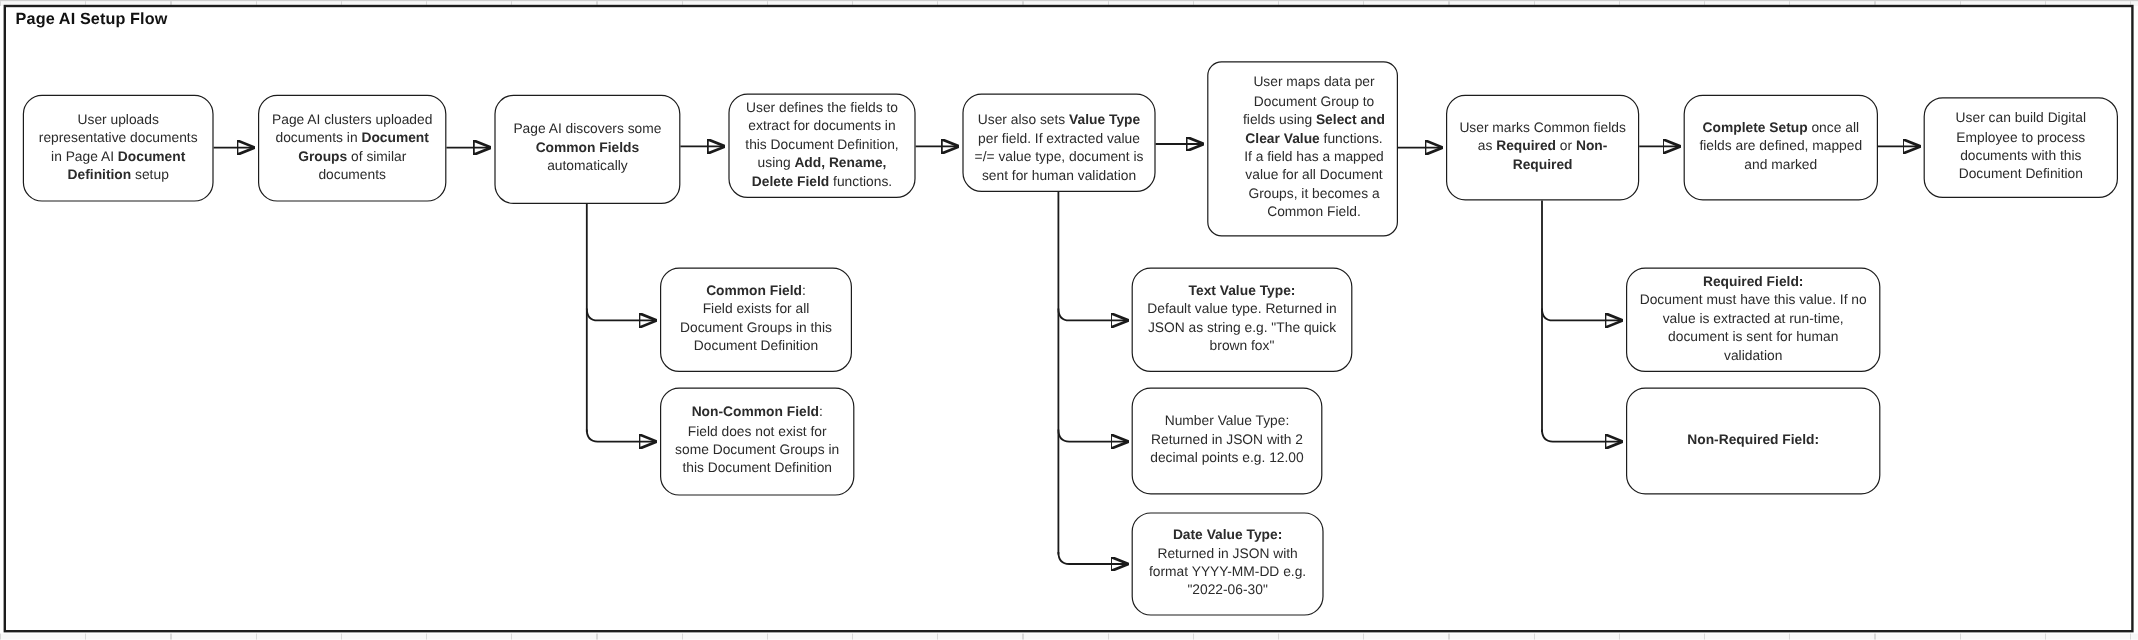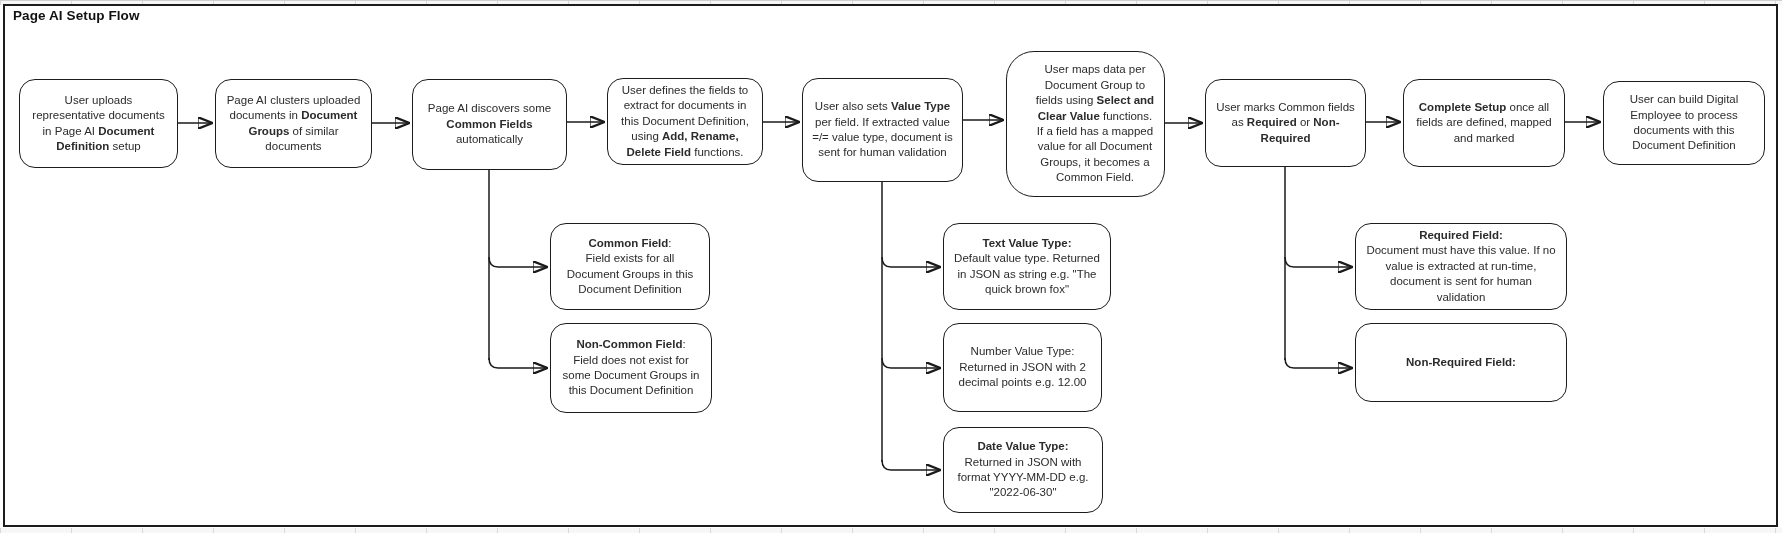--- a/index.html
+++ b/index.html
@@ -79,51 +79,51 @@
 </div>
 <div class="node" style="left:215px;top:79px;width:157px;height:89px;align-items:center;">
   <span><span>Page AI clusters uploaded documents in </span><span style="font-weight: 700;">Document Groups</span><span> of similar documents</span></span>
 </div>
 <div class="node" style="left:412px;top:79px;width:155px;height:91px;">
   <span><span>Page AI discovers some </span><span style="font-weight: 700;">Common Fields</span><span> automatically</span></span>
 </div>
 <div class="node" style="left:607px;top:78px;width:156px;height:87px;">
   <span><span>User defines the fields to extract for documents in this Document Definition, using </span><span style="font-weight: 700;">Add, Rename, Delete Field</span><span> functions.</span></span>
 </div>
-<div class="node" style="left:802px;top:78px;width:161px;height:104px;">
+<div class="node" style="left:802px;top:78px;width:161px;height:82px;align-items:flex-end;">
   <span><span>User also sets </span><span style="font-weight: 700;">Value Type</span><span> per field. If extracted value =/= value type, document is sent for human validation</span></span>
 </div>
-<div class="node" style="left:1006px;top:51px;width:159px;height:146px;border-radius:28px;padding-left:28px;">
+<div class="node" style="left:1006px;top:51px;width:159px;height:146px;border-radius:12px;padding-left:28px;">
   <span><span>User maps data per Document Group to fields using </span><span style="font-weight: 700;">Select and Clear Value</span><span> functions. If a field has a mapped value for all Document Groups, it becomes a Common Field.</span></span>
 </div>
 <div class="node" style="left:1205px;top:79px;width:161px;height:88px;justify-content:center;">
   <span><span>User marks Common fields as </span><span style="font-weight: 700;">Required</span><span> or </span><span style="font-weight: 700;">Non-Required</span></span>
 </div>
 <div class="node" style="left:1403px;top:79px;width:162px;height:88px;">
   <span><span style="font-weight: 700;">Complete Setup</span><span> once all fields are defined, mapped and marked</span></span>
 </div>
 <div class="node" style="left:1603px;top:81px;width:162px;height:84px;">
   <span><span>User can build Digital Employee to process documents with this Document Definition</span></span>
 </div>
 
 <div class="node" style="left:550px;top:223px;width:160px;height:87px;">
   <span><span style="font-weight: 700;">Common Field</span><span>:</span><br><span>Field exists for all Document Groups in this Document Definition</span></span>
 </div>
 <div class="node" style="left:526px;top:323px;width:162px;height:90px;margin-left:24px;">
   <span><span style="font-weight: 700;">Non-Common Field</span><span>:</span><br><span>Field does not exist for some Document Groups in this Document Definition</span></span>
 </div>
 
-<div class="node" style="left:943px;top:223px;width:168px;height:87px;">
+<div class="node" style="left:943px;top:223px;width:184px;height:87px;">
   <span><span style="font-weight: 700;">Text Value Type:</span><br><span>Default value type. Returned in JSON as string e.g. "The quick brown fox"</span></span>
 </div>
 <div class="node" style="left:943px;top:323px;width:159px;height:89px;">
   <span><span style="font-weight: 400;">Number Value Type:</span><br><span>Returned in JSON with 2 decimal points e.g. 12.00</span></span>
 </div>
 <div class="node" style="left:943px;top:427px;width:160px;height:86px;">
   <span><span style="font-weight: 700;">Date Value Type:</span><br><span>Returned in JSON with format YYYY-MM-DD e.g. "2022-06-30"</span></span>
 </div>
 
 <div class="node" style="left:1355px;top:223px;width:212px;height:87px;">
   <span><span style="font-weight: 700;">Required Field:</span><br><span>Document must have this value. If no value is extracted at run-time, document is sent for human validation</span></span>
 </div>
-<div class="node" style="left:1355px;top:323px;width:212px;height:79px;">
+<div class="node" style="left:1355px;top:323px;width:212px;height:89px;">
   <span><span style="font-weight: 700;">Non-Required Field:</span><br></span>
 </div>
 
 </body></html>

